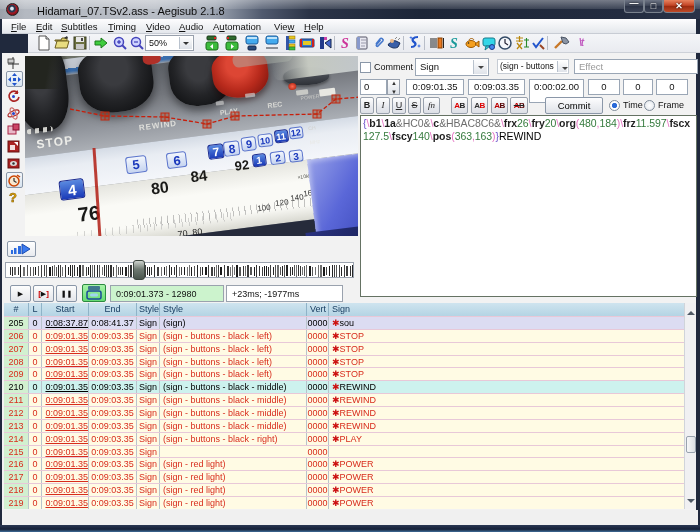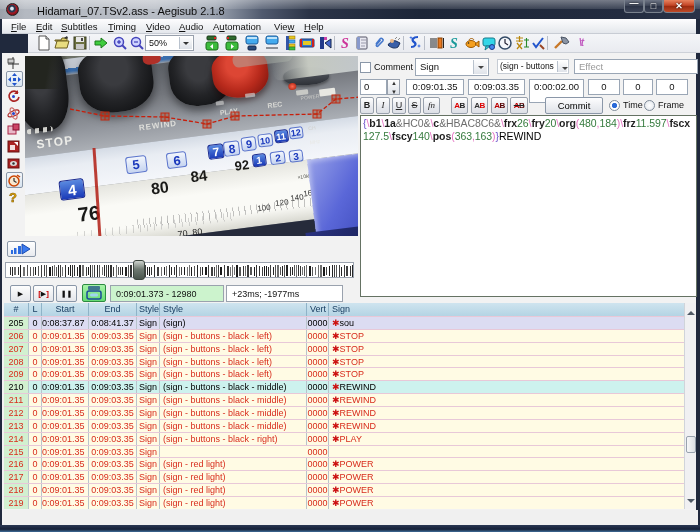--- a/index.html
+++ b/index.html
@@ -80,21 +80,21 @@
 .ghead { position:absolute; left:0; top:0; width:682px; height:13px; background:linear-gradient(#cfe4ef,#b4d4e4); color:#143a5e; font-size:9px; }
 .grow { position:relative; width:682px; height:12.87px; font-size:9px; overflow:hidden; border-top:1px solid #e8c8d8; }
 .rn { background:#dcdcf2; color:#000; }
 .rr { background:#fffbe4; color:#d82c1c; }
 .rs { background:#cdf2ee; color:#000; }
 .c { position:absolute; top:0; height:100%; line-height:12px; white-space:nowrap; overflow:hidden; border-right:1px solid #b9c4cc; padding-top:0px; }
 .c0 { left:0; width:25px; text-align:center; background:#d2f0d0; }
 .rn .c0, .rs .c0 { color:#000; }
 .rr .c0 { color:#d82c1c; }
 .c1 { left:25px; width:13px; text-align:center; }
-.c2 { left:38px; width:47px; text-align:left; }
+.c2 { left:38px; width:47px; text-align:right;text-decoration:underline; }
 .c3 { left:85px; width:48px; text-align:center; }
 .c4 { left:133px; width:23px; padding-left:2px; }
 .c5 { left:156px; width:147px; padding-left:3px; }
 .c6 { left:303px; width:22px; text-align:center; }
 .c7 { left:325px; width:357px; padding-left:3px; border-right:none; }
 .star { color:#cc1111; }
 .hc { position:absolute; top:0; height:13px; line-height:13px; border-right:1px solid #8fb3c8; }
 
 #vscroll { left:682px; top:250px; width:12px; height:206px; background:#f0f0f2; border-left:1px solid #d0d4da; }
 #vthumb { position:absolute; left:1px; top:133px; width:10px; height:17px; background:linear-gradient(90deg,#f6f7f8,#dcdfe4); border:1px solid #98a2ae; border-radius:2px; }

